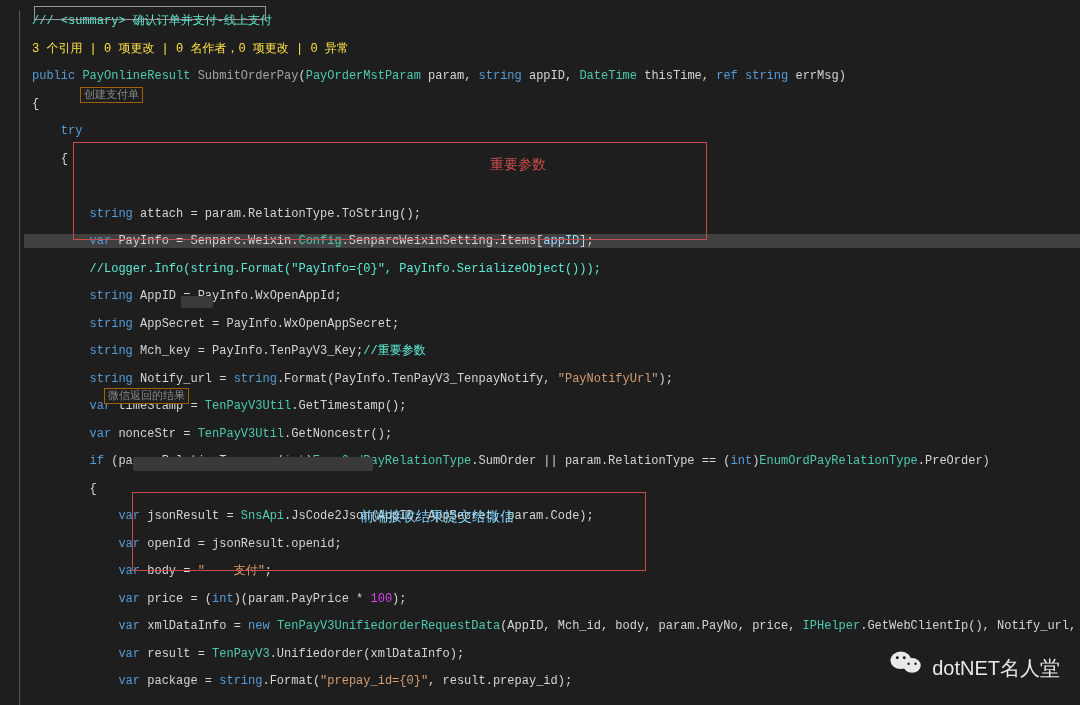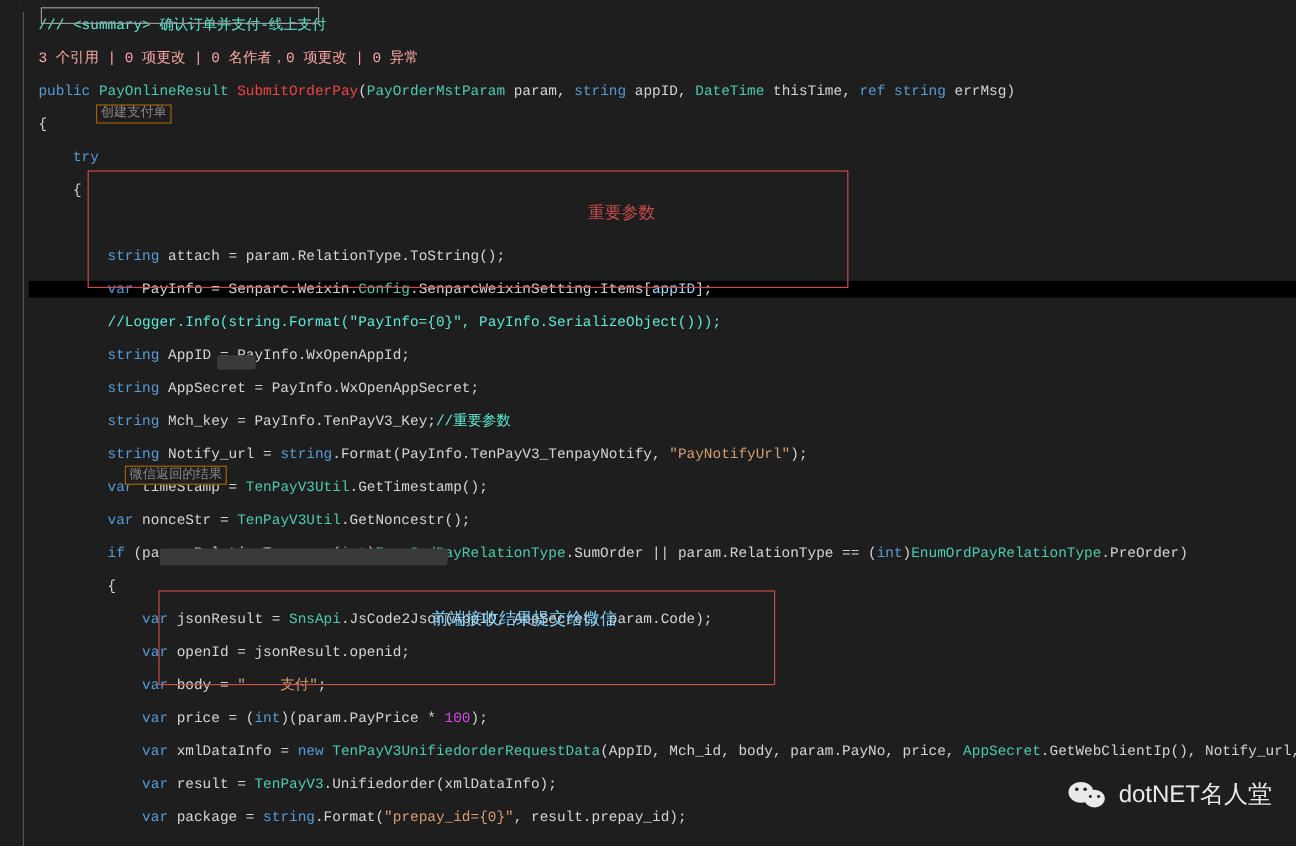--- a/index.html
+++ b/index.html
@@ -3,37 +3,37 @@
 <meta charset="utf-8">
 <style>
 html,body{margin:0;padding:0;width:1080px;height:705px;background:#1e1e1e;overflow:hidden;font-family:Consolas,'Courier New',monospace;font-size:12px;line-height:14px}
 .editor{position:absolute;left:0;top:0;right:0;bottom:0;background:#1e1e1e}
 .gutter{position:absolute;left:0;top:0;width:16px;height:100%;background:#1e1e1e;border-right:1px solid #333}
 .fold-bar{position:absolute;left:16px;top:0;width:8px;height:100%;background:#1e1e1e}
 .fold-line{position:absolute;left:3px;top:10px;width:1px;background:#555;height:695px}
 .code{position:absolute;left:24px;top:0;right:0;height:100%;white-space:pre;color:#d4d4d4}
 .ln{display:block;height:13.5px;padding-left:8px}
 .c-comment{color:#5eead4}
-.c-gray{color:#fca5a5}
+.c-gray{color:#fde047}
 .c-kw{color:#569CD6}
 .c-class{color:#4EC9B0}
 .c-str{color:#D69D73}
-.c-method{color:#ef4444}
+.c-method{color:#a3a3a3}
 .c-num{color:#d946ef}
 .c-param{color:#9CDCFE}
-.highlight-line{background:#000000}
+.highlight-line{background:#404040}
 .red-box-1{position:absolute;border:1px solid #C94B4B;left:73px;top:142px;width:632px;height:96px;pointer-events:none;z-index:5}
 .red-box-2{position:absolute;border:1px solid #C94B4B;left:132px;top:492px;width:512px;height:77px;pointer-events:none;z-index:5}
 .red-box-3{position:absolute;border:1px solid #999;left:34px;top:6px;width:230px;height:12px;pointer-events:none;z-index:5}
-.anno1{position:absolute;color:#C94B4B;left:490px;top:172px;font-size:14px;z-index:6}
+.anno1{position:absolute;color:#C94B4B;left:490px;top:158px;font-size:14px;z-index:6}
 .anno2{position:absolute;color:#7dd3fc;left:360px;top:510px;font-size:14px;z-index:6}
 .comment-box{position:absolute;border:1px solid #a16207;color:#888;padding:0 3px;font-size:11px;background:#1e1e1e}
 .box1{left:80px;top:87px}
 .box2{left:104px;top:388px}
-.watermark{position:absolute;right:20px;bottom:30px;color:#fff;font-size:20px;font-family:"Microsoft YaHei",sans-serif;display:flex;align-items:center;gap:10px;opacity:.9;z-index:10}
+.watermark{position:absolute;right:20px;bottom:30px;color:#fff;font-size:20px;font-family:"Microsoft YaHei",sans-serif;display:flex;align-items:flex-end;gap:10px;opacity:.9;z-index:10}
 .wechat-icon{width:32px;height:26px;position:relative}
 .wechat-icon svg{width:32px;height:26px}
 .smudge{position:absolute;background:#3a3a3a;border-radius:2px}
 .sm1{left:181px;top:296px;width:32px;height:12px}
 .sm2{left:133px;top:457px;width:240px;height:14px}
 </style>
 </head>
 <body>
 
 <div class="editor">
@@ -60,21 +60,21 @@
 <span class="ln">        <span class="c-kw">string</span> Mch_key = PayInfo.TenPayV3_Key;<span class="c-comment">//重要参数</span></span>
 <span class="ln">        <span class="c-kw">string</span> Notify_url = <span class="c-kw">string</span>.Format(PayInfo.TenPayV3_TenpayNotify, <span class="c-str">"PayNotifyUrl"</span>);</span>
 <span class="ln">        <span class="c-kw">var</span> timeStamp = <span class="c-class">TenPayV3Util</span>.GetTimestamp();</span>
 <span class="ln">        <span class="c-kw">var</span> nonceStr = <span class="c-class">TenPayV3Util</span>.GetNoncestr();</span>
 <span class="ln">        <span class="c-kw">if</span> (param.RelationType == (<span class="c-kw">int</span>)<span class="c-class">EnumOrdPayRelationType</span>.SumOrder || param.RelationType == (<span class="c-kw">int</span>)<span class="c-class">EnumOrdPayRelationType</span>.PreOrder)</span>
 <span class="ln">        {</span>
 <span class="ln">            <span class="c-kw">var</span> jsonResult = <span class="c-class">SnsApi</span>.JsCode2Json(AppID, AppSecret, param.Code);</span>
 <span class="ln">            <span class="c-kw">var</span> openId = jsonResult.openid;</span>
 <span class="ln">            <span class="c-kw">var</span> body = <span class="c-str">"    支付"</span>;</span>
 <span class="ln">            <span class="c-kw">var</span> price = (<span class="c-kw">int</span>)(param.PayPrice * <span class="c-num">100</span>);</span>
-<span class="ln">            <span class="c-kw">var</span> xmlDataInfo = <span class="c-kw">new</span> <span class="c-class">TenPayV3UnifiedorderRequestData</span>(AppID, Mch_id, body, param.PayNo, price, <span class="c-class">AppSecret</span>.GetWebClientIp(), Notify_url, Senparc.Weixin.TenPay.TenPayV</span>
+<span class="ln">            <span class="c-kw">var</span> xmlDataInfo = <span class="c-kw">new</span> <span class="c-class">TenPayV3UnifiedorderRequestData</span>(AppID, Mch_id, body, param.PayNo, price, <span class="c-class">IPHelper</span>.GetWebClientIp(), Notify_url, Senparc.Weixin.TenPay.TenPayV</span>
 <span class="ln">            <span class="c-kw">var</span> result = <span class="c-class">TenPayV3</span>.Unifiedorder(xmlDataInfo);</span>
 <span class="ln">            <span class="c-kw">var</span> package = <span class="c-kw">string</span>.Format(<span class="c-str">"prepay_id={0}"</span>, result.prepay_id);</span>
 
 
 
 
 
 
 
 

